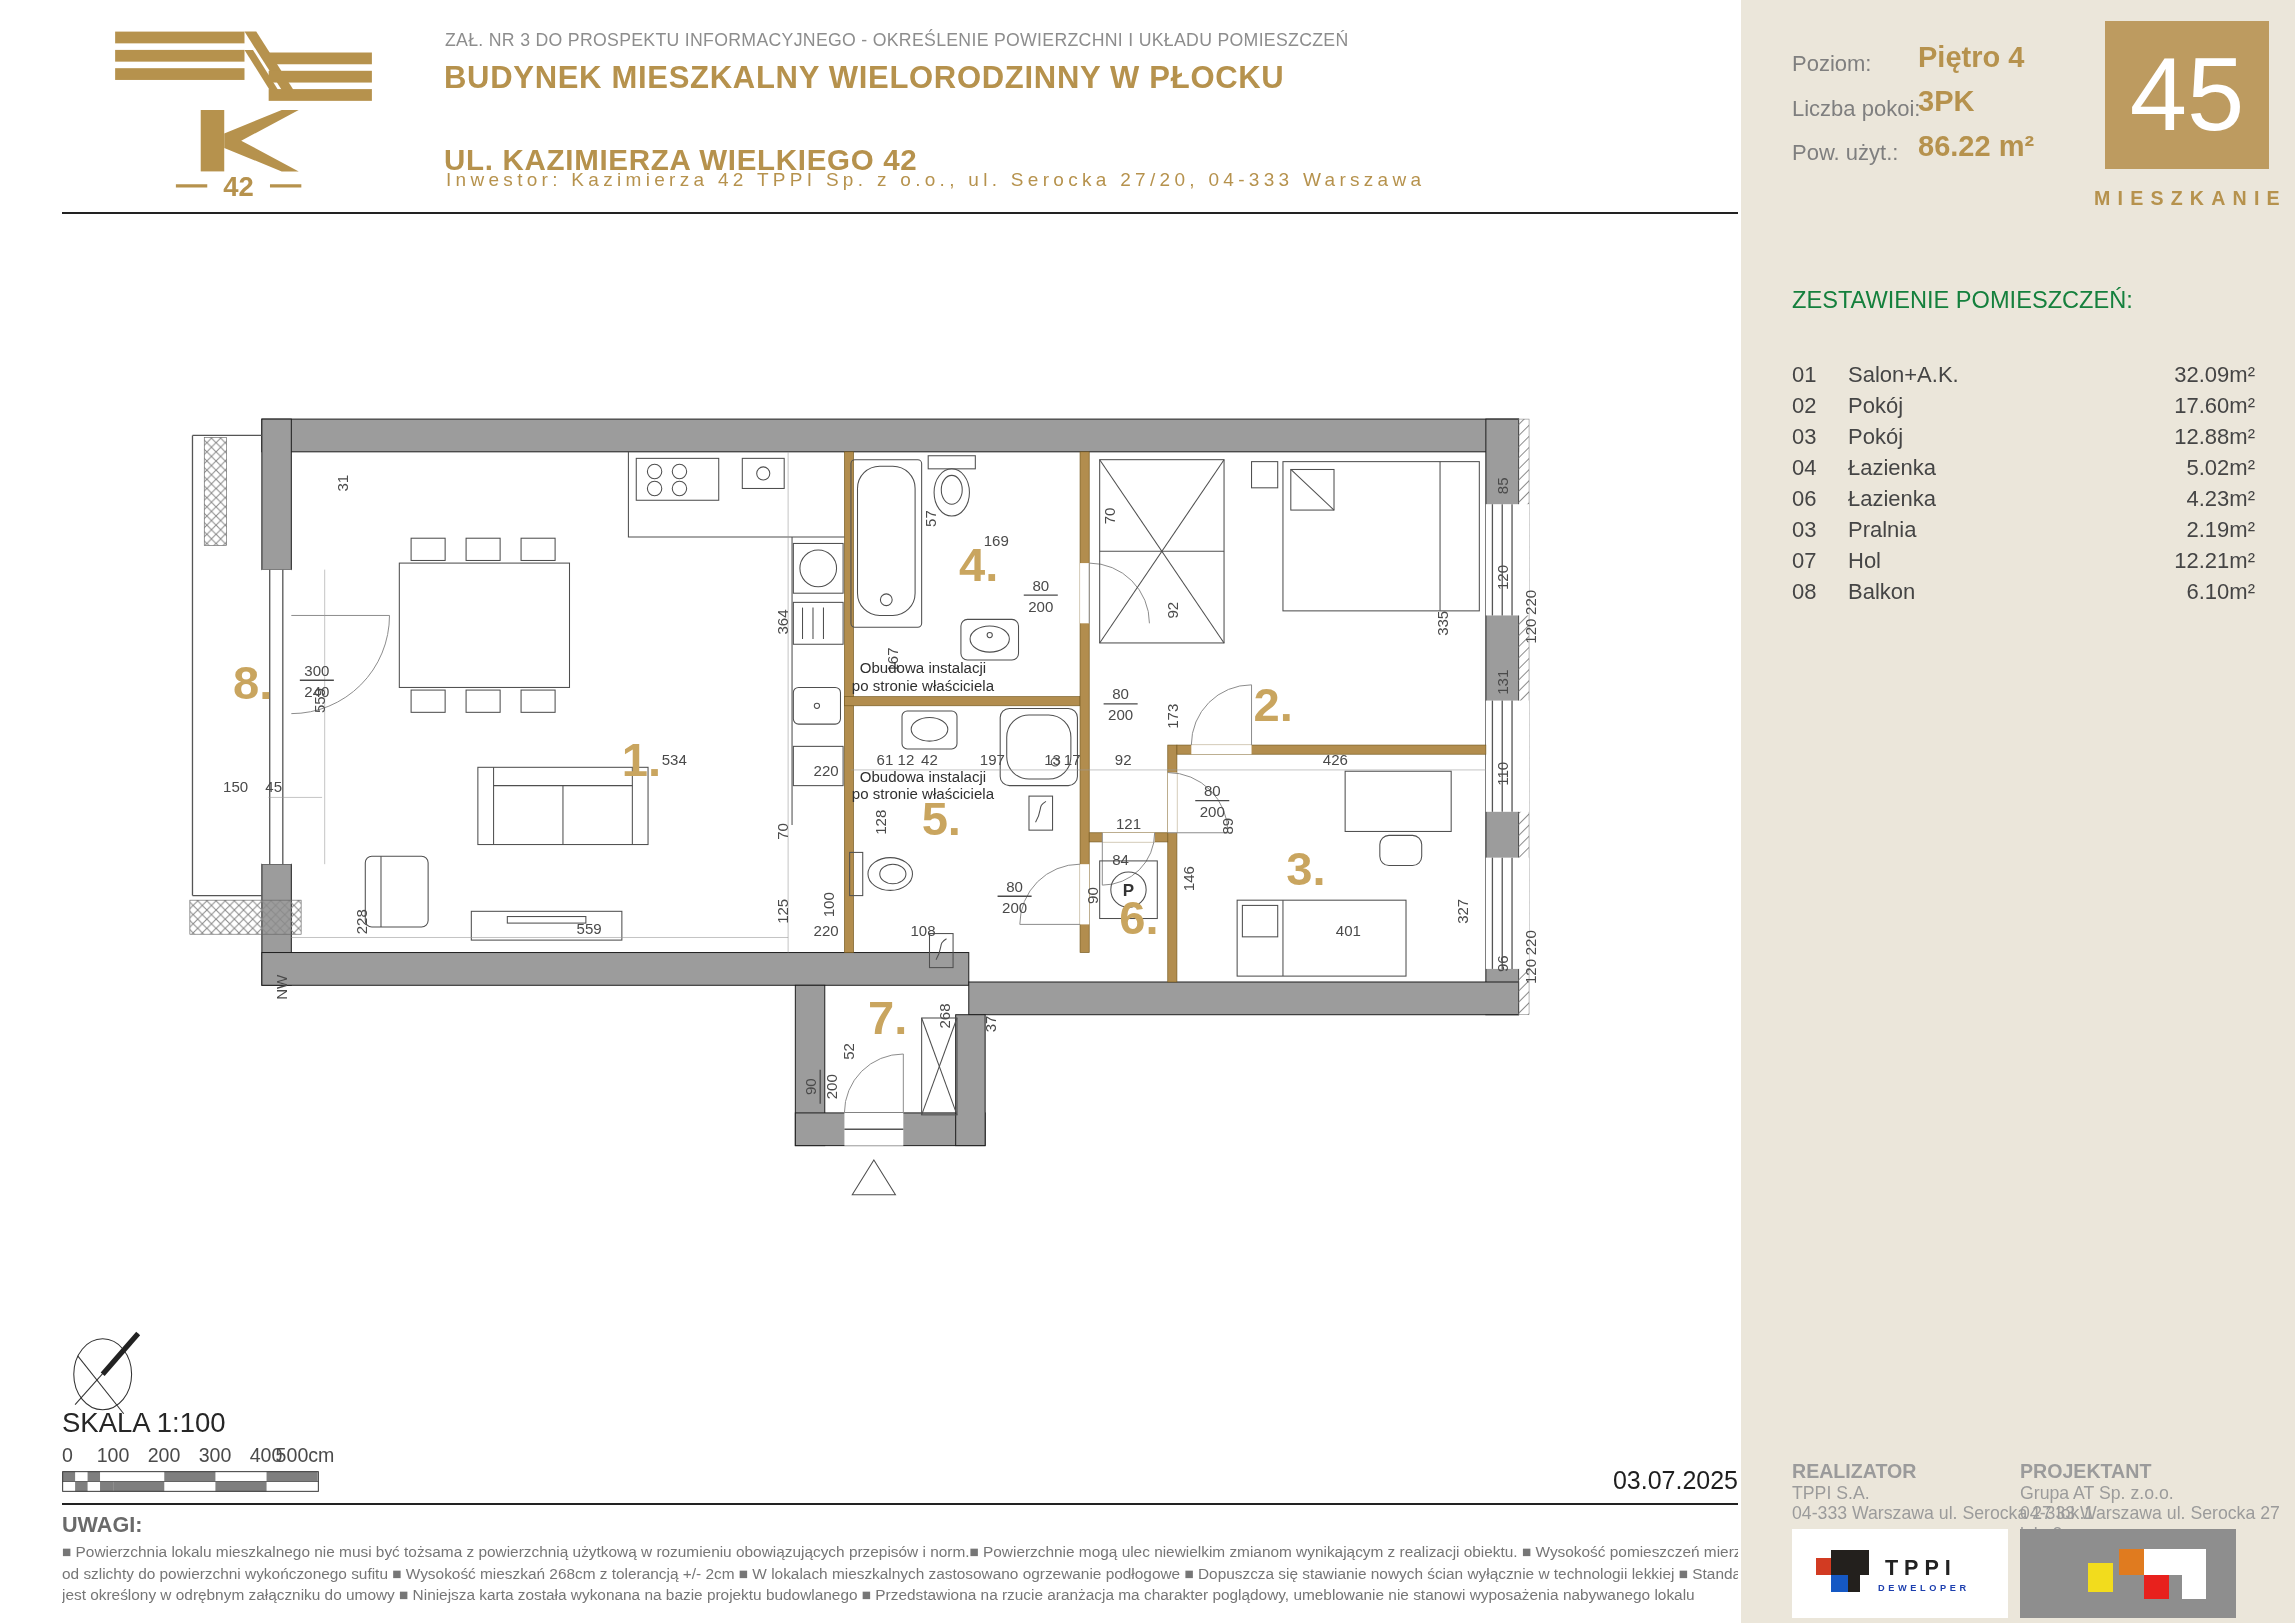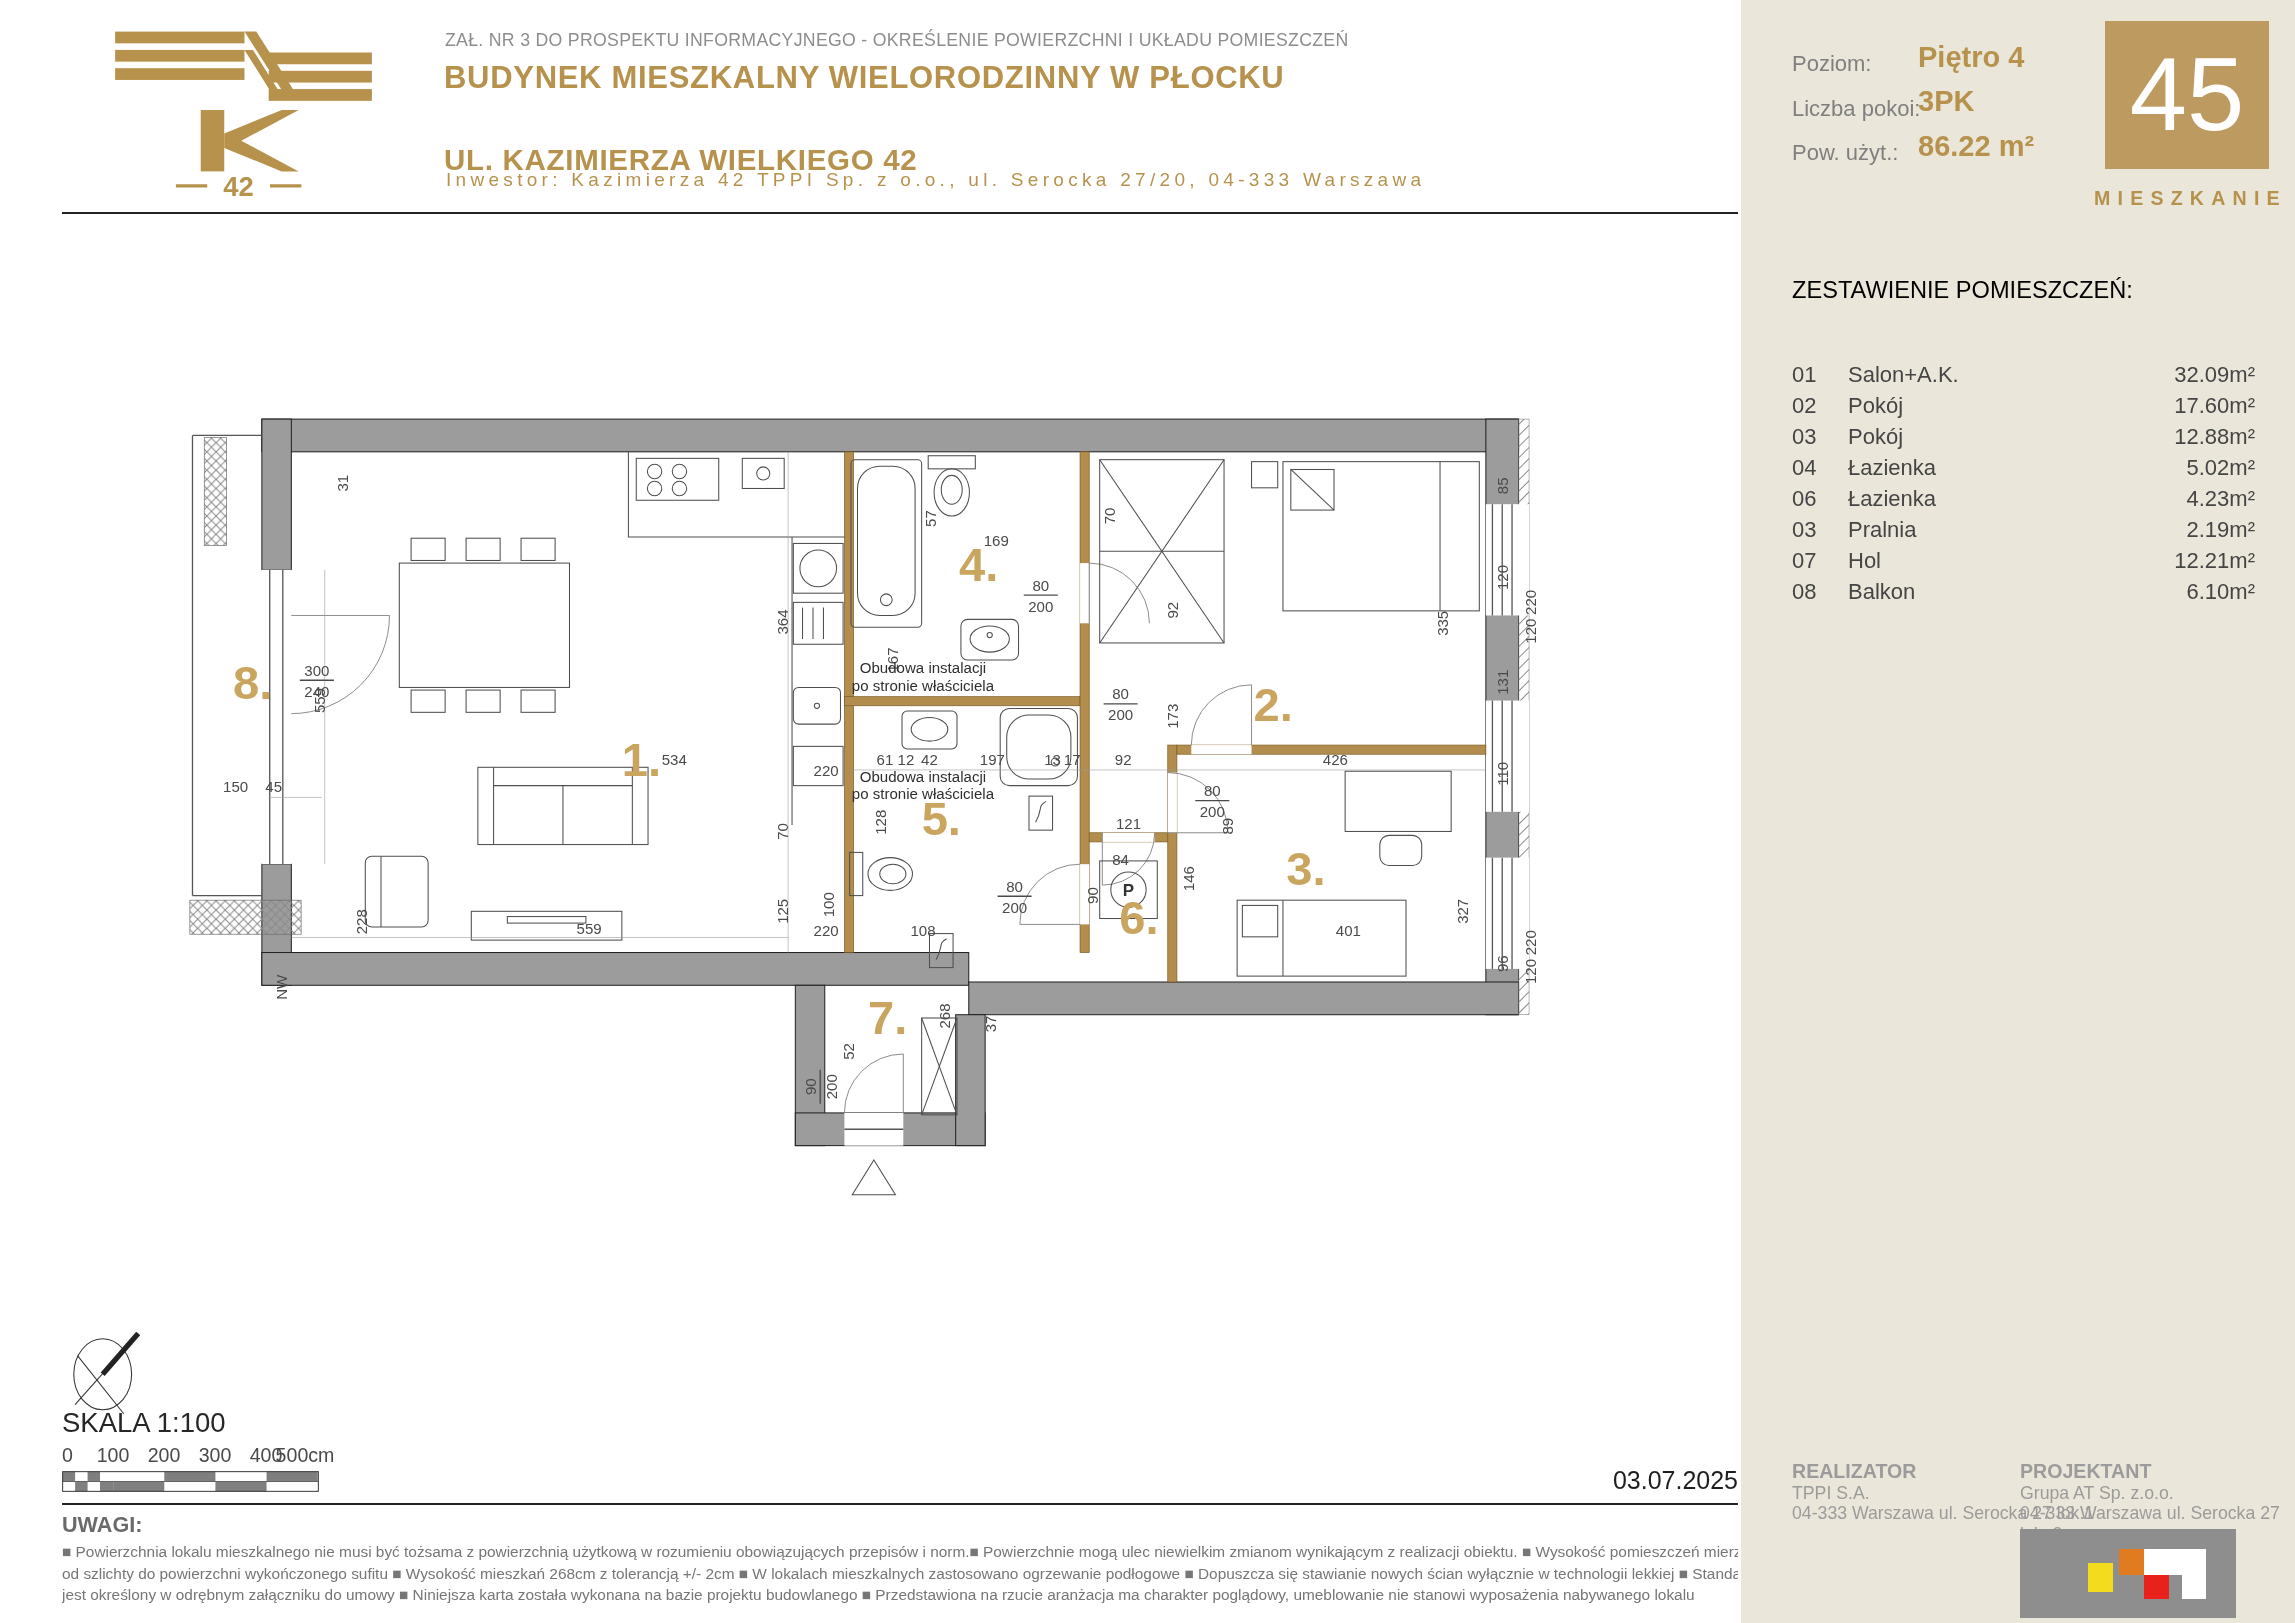--- a/index.html
+++ b/index.html
@@ -15,21 +15,21 @@
   #rule1{left:62px;top:212px;width:1676px;}
   #rule2{left:62px;top:1503px;width:1676px;}
 
   
   #sidebar{left:1741px;top:0;width:554px;height:1623px;background:#ebe6da;}
   .info-label{position:absolute;left:51px;font-size:22px;color:#7f7f7f;}
   .info-value{position:absolute;left:177px;font-size:29px;font-weight:700;color:#b6924d;}
   #apt-box{position:absolute;left:364px;top:21px;width:164px;height:148px;background:#bd9b60;}
   #apt-num{width:100%;text-align:center;font-size:103px;line-height:148px;color:#fff;font-weight:400;}
   #apt-label{position:absolute;left:353px;top:187px;width:183px;text-align:center;font-size:19.6px;font-weight:600;letter-spacing:7.2px;color:#b6924d;}
-  #rooms-title{position:absolute;left:51px;top:277px;font-size:23.6px;color:#000000;}
+  #rooms-title{position:absolute;left:51px;top:287px;font-size:23.6px;color:#15803d;}
   #room-rows{position:absolute;left:51px;top:359px;width:463px;}
   .room-row{display:flex;height:31px;line-height:31px;font-size:22px;color:#454545;}
   .room-row .num{width:56px;}
   .room-row .rname{flex:1;}
   .room-row .area{text-align:right;}
   
   .f-title{position:absolute;font-size:19.6px;font-weight:700;color:#9b9b9b;text-align:right;}
   .f-name{position:absolute;font-size:17.7px;color:#9b9b9b;}
   .f-addr{position:absolute;font-size:17.7px;color:#9b9b9b;}
   #tppi-logo{position:absolute;left:51px;top:1529px;width:216px;height:89px;background:#fff;}
@@ -454,20 +454,28 @@
       </div>
     </div>
 
   <div class="f-title" style="left:51px;top:1460px">REALIZATOR</div>
   <div class="f-name" style="left:51px;top:1483px">TPPI S.A.</div>
   <div class="f-addr" style="left:51px;top:1503px">04-333 Warszawa ul. Serocka 27 lok.1</div>
   <div class="f-title" style="left:279px;top:1460px">PROJEKTANT</div>
   <div class="f-name" style="left:279px;top:1483px">Grupa AT Sp. z.o.o.</div>
   <div class="f-addr" style="left:279px;top:1503px">04-333 Warszawa ul. Serocka 27 lok. 3</div>
 
+  <div id="tppi-logo">
+    <div class="sq" style="left:23.6px;top:29px;width:17px;height:17px;background:#d23b22"></div>
+    <div class="sq" style="left:39px;top:21px;width:38px;height:25px;background:#23201d"></div>
+    <div class="sq" style="left:39px;top:46px;width:17px;height:17px;background:#1558c4"></div>
+    <div class="sq" style="left:56px;top:46px;width:11.8px;height:17px;background:#23201d"></div>
+    <div id="tppi-text">TPPI</div>
+    <div id="tppi-sub">DEWELOPER</div>
+  </div>
   <div id="at-logo">
     <div class="sq" style="left:99px;top:19.6px;width:25px;height:26px;background:#e07b1f"></div>
     <div class="sq" style="left:124px;top:19.6px;width:62px;height:26px;background:#ffffff"></div>
     <div class="sq" style="left:162px;top:46px;width:23.6px;height:23.6px;background:#ffffff"></div>
     <div class="sq" style="left:124px;top:46px;width:25px;height:23.6px;background:#e8211d"></div>
     <div class="sq" style="left:68px;top:34px;width:25px;height:29px;background:#f2dc1d"></div>
   </div>
 </div>
 
 

